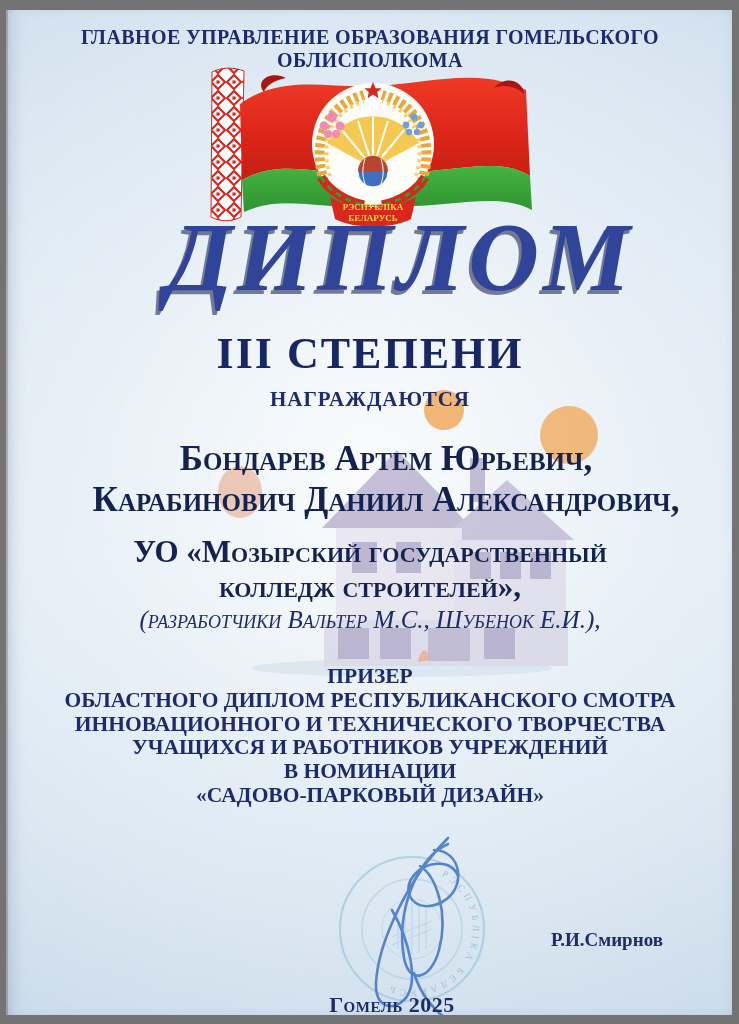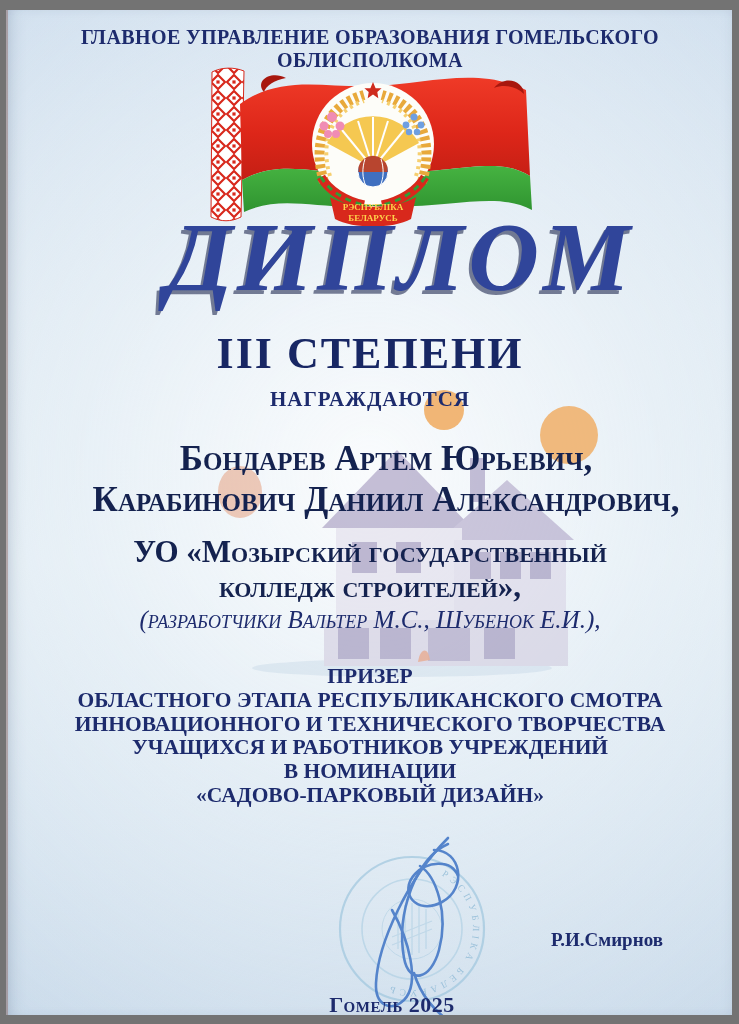--- a/index.html
+++ b/index.html
@@ -177,21 +177,21 @@
 
     <div class="inst">
       <div>УО «Мозырский государственный</div>
       <div>колледж строителей»,</div>
     </div>
 
     <div class="devs">(разработчики Вальтер М.С., Шубенок Е.И.),</div>
 
     <div class="award">
       <div>ПРИЗЕР</div>
-      <div>ОБЛАСТНОГО ЭТАПА РЕСПУБЛИКАНСКОГО СМОТРА</div>
+      <div>ОБЛАСТНОГО ДИПЛОМ РЕСПУБЛИКАНСКОГО СМОТРА</div>
       <div>ИННОВАЦИОННОГО И ТЕХНИЧЕСКОГО ТВОРЧЕСТВА</div>
       <div>УЧАЩИХСЯ И РАБОТНИКОВ УЧРЕЖДЕНИЙ</div>
       <div>В НОМИНАЦИИ</div>
       <div>«САДОВО-ПАРКОВЫЙ ДИЗАЙН»</div>
     </div>
 
     <div class="stampwrap">
       <svg width="172" height="172" viewBox="0 0 172 172">
         <defs>
           <path id="stampArc" d="M86,25 a61,61 0 1 1 -0.01,0"></path>

